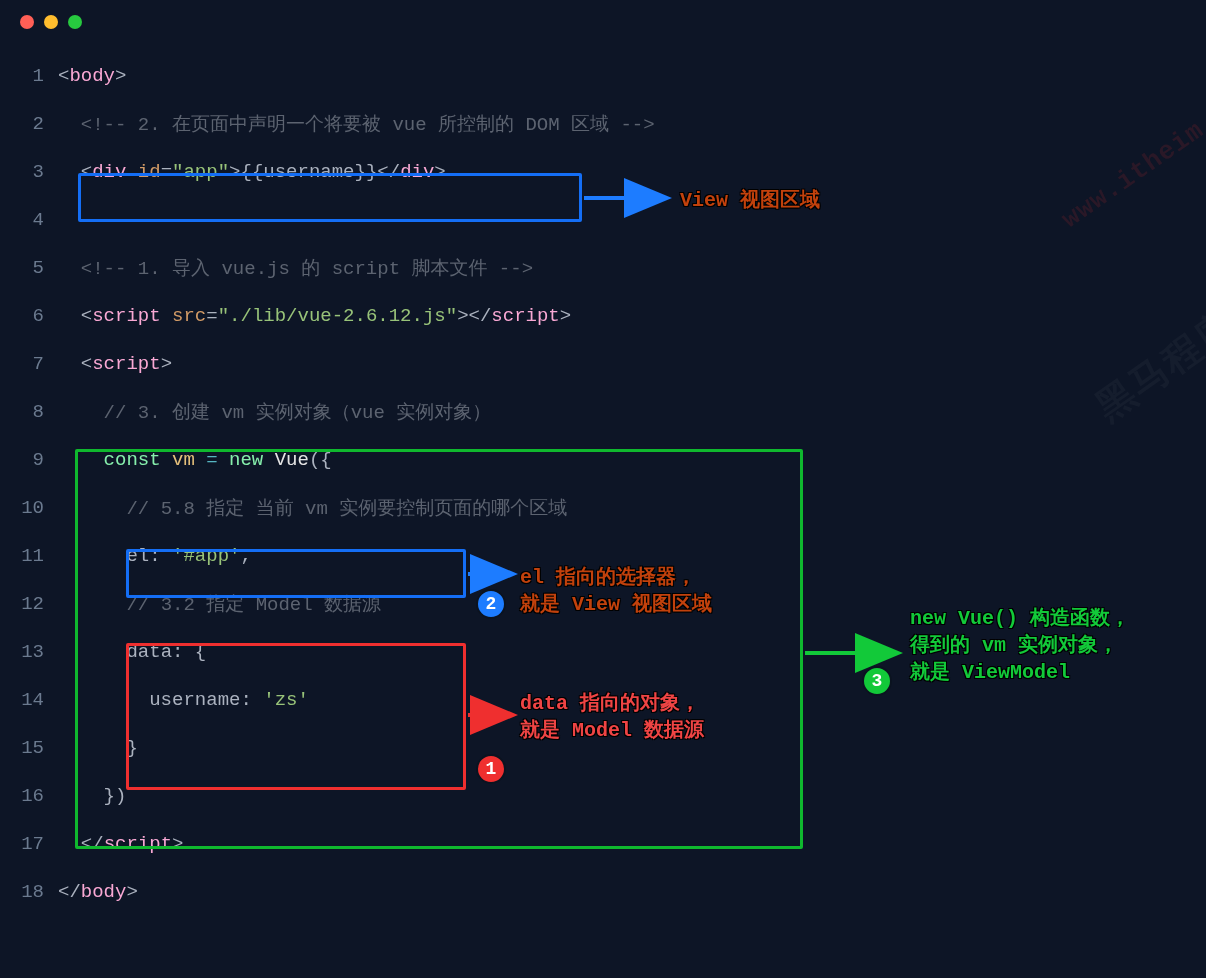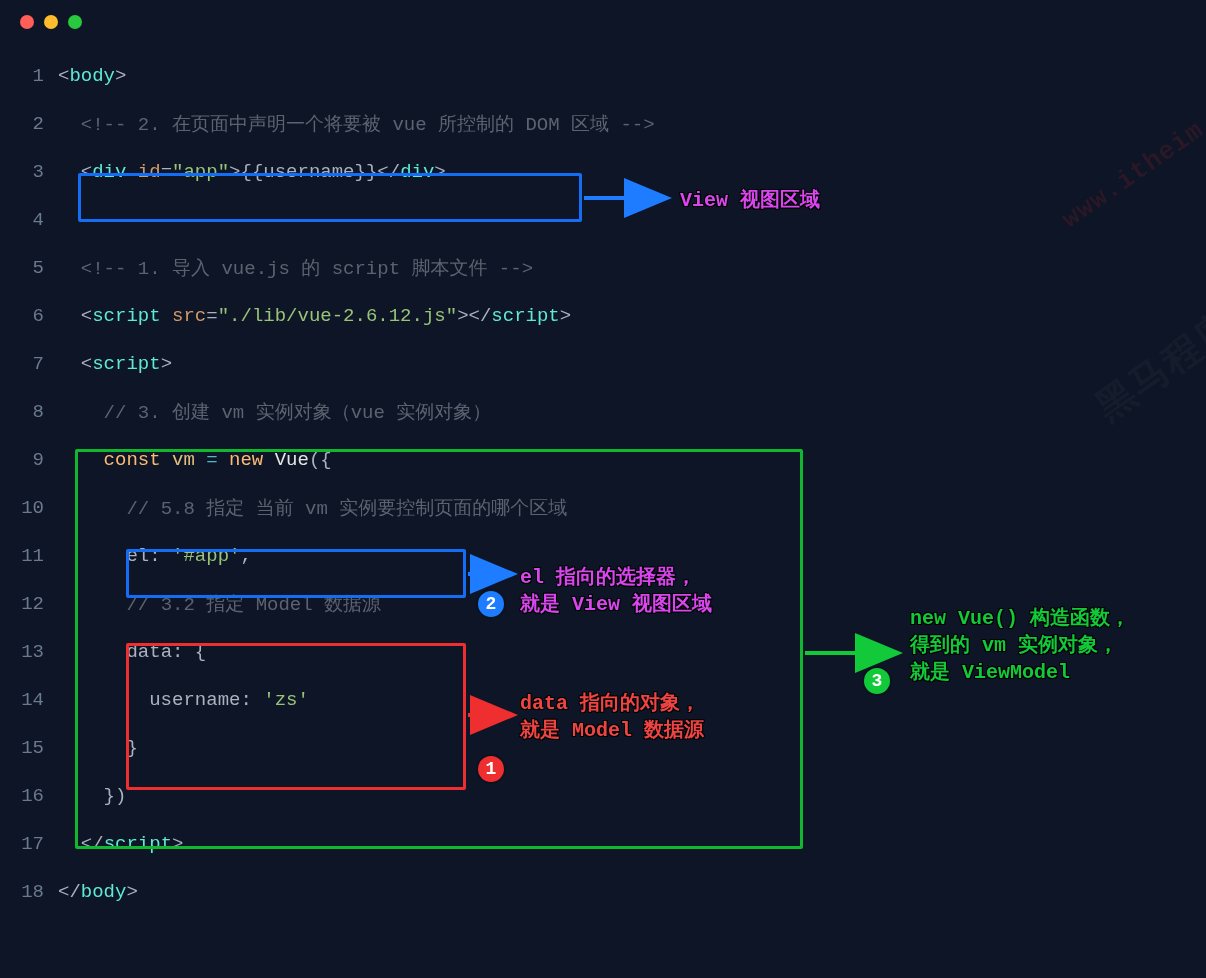--- a/index.html
+++ b/index.html
@@ -42,27 +42,27 @@
     text-align: right;
     color: #6b7a8f;
     font-size: 19px;
     padding-right: 14px;
     user-select: none;
   }
   .code { }
 
   
   .c-comment { color:#5c6370; }
-  .c-tag { color:#5eead4; }
+  .c-tag { color:#f9a8d4; }
   .c-punc { color:#abb2bf; }
   .c-attr { color:#d19a66; }
   .c-string { color:#98c379; }
   .c-var { color:#e5c07b;text-align:right; }
   .c-op { color:#56b6c2; }
-  .c-keyword { color:#fdba74; }
+  .c-keyword { color:#86efac; }
   .c-plain { color:#abb2bf; }
   .c-id { color:#e5e5e5; }
 
   
   .box {
     position: absolute;
     border: 3px solid;
     border-radius: 2px;
     pointer-events: none;
   }
@@ -89,21 +89,21 @@
 
   
   .anno {
     position: absolute;
     font-weight: 800;
     font-size: 20px;
     text-shadow: -1px -1px 0 #000, 1px -1px 0 #000, -1px 1px 0 #000, 1px 1px 0 #000;
     line-height: 1.35;
     white-space: nowrap;
   }
-  .anno-blue { color:#d946ef; }
+  .anno-blue { color:#c2410c; }
   .anno-green { color:#12c939; }
   .anno-red { color:#ef4444; }
 
   .anno-view-label { left: 680px; top: 187px; }
   .anno-el-label { left: 520px; top: 564px; }
   .anno-data-label { left: 520px; top: 690px; }
   .anno-vm-label { left: 910px; top: 605px; }
 
   
   .badge {

